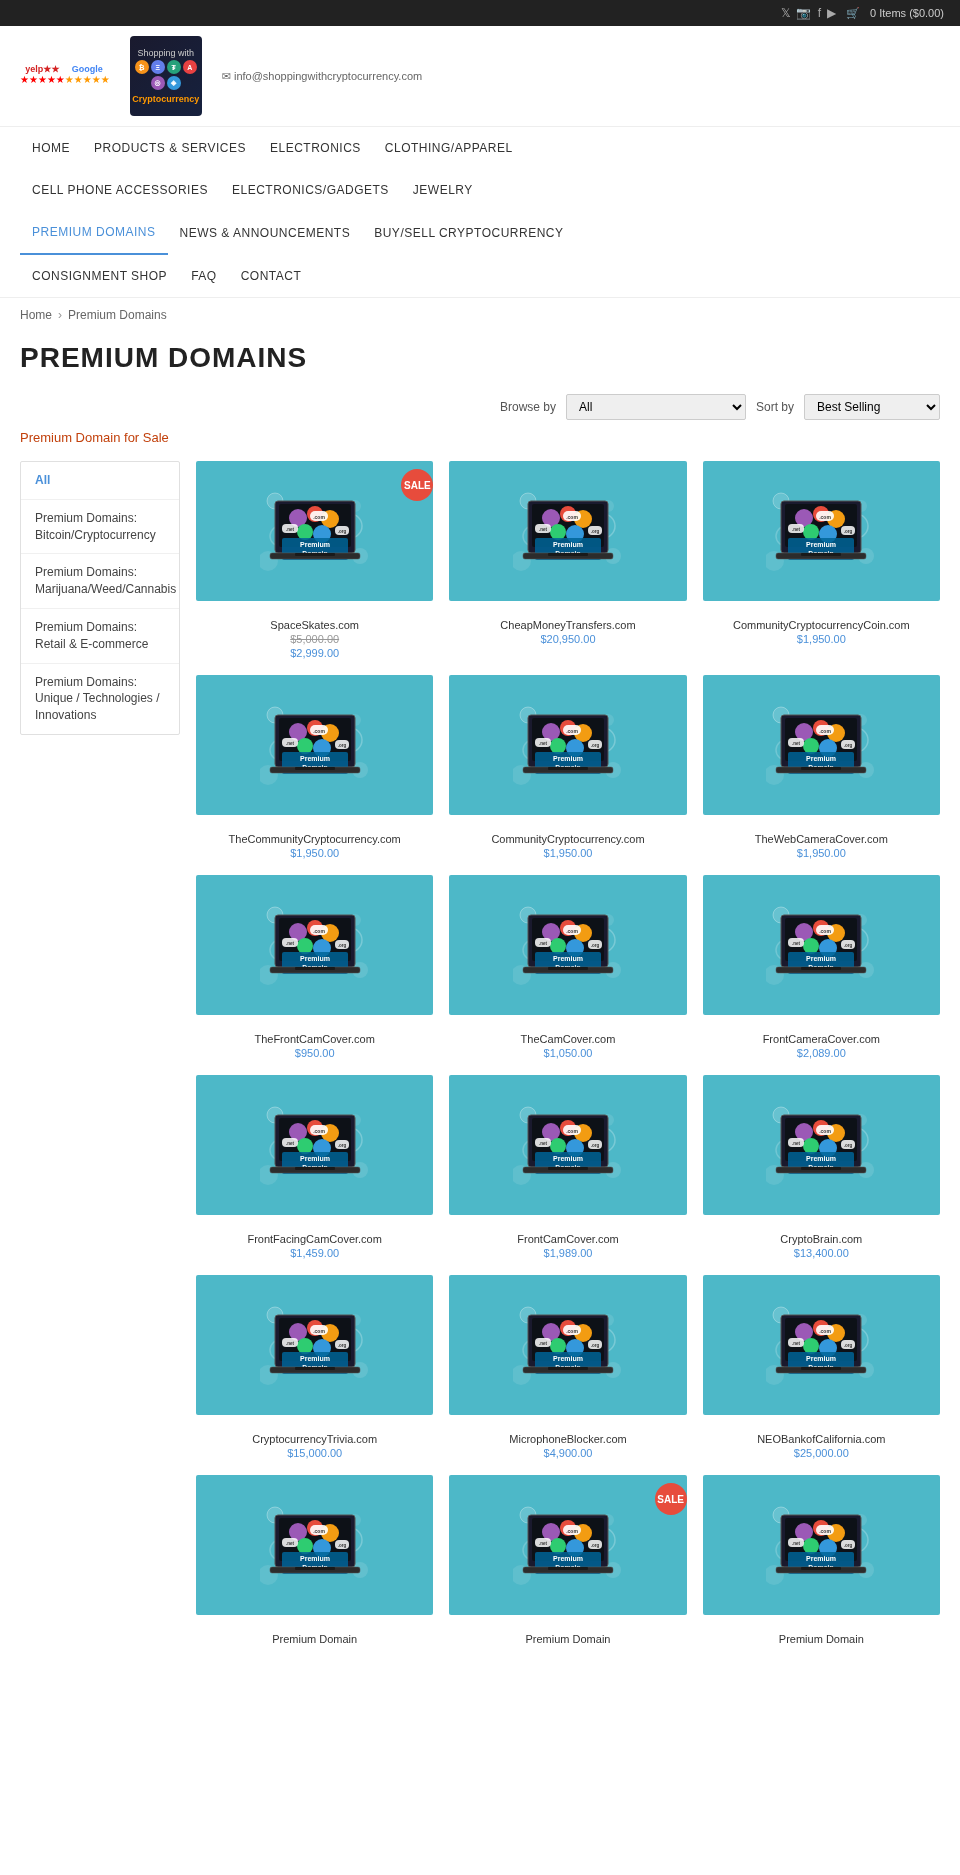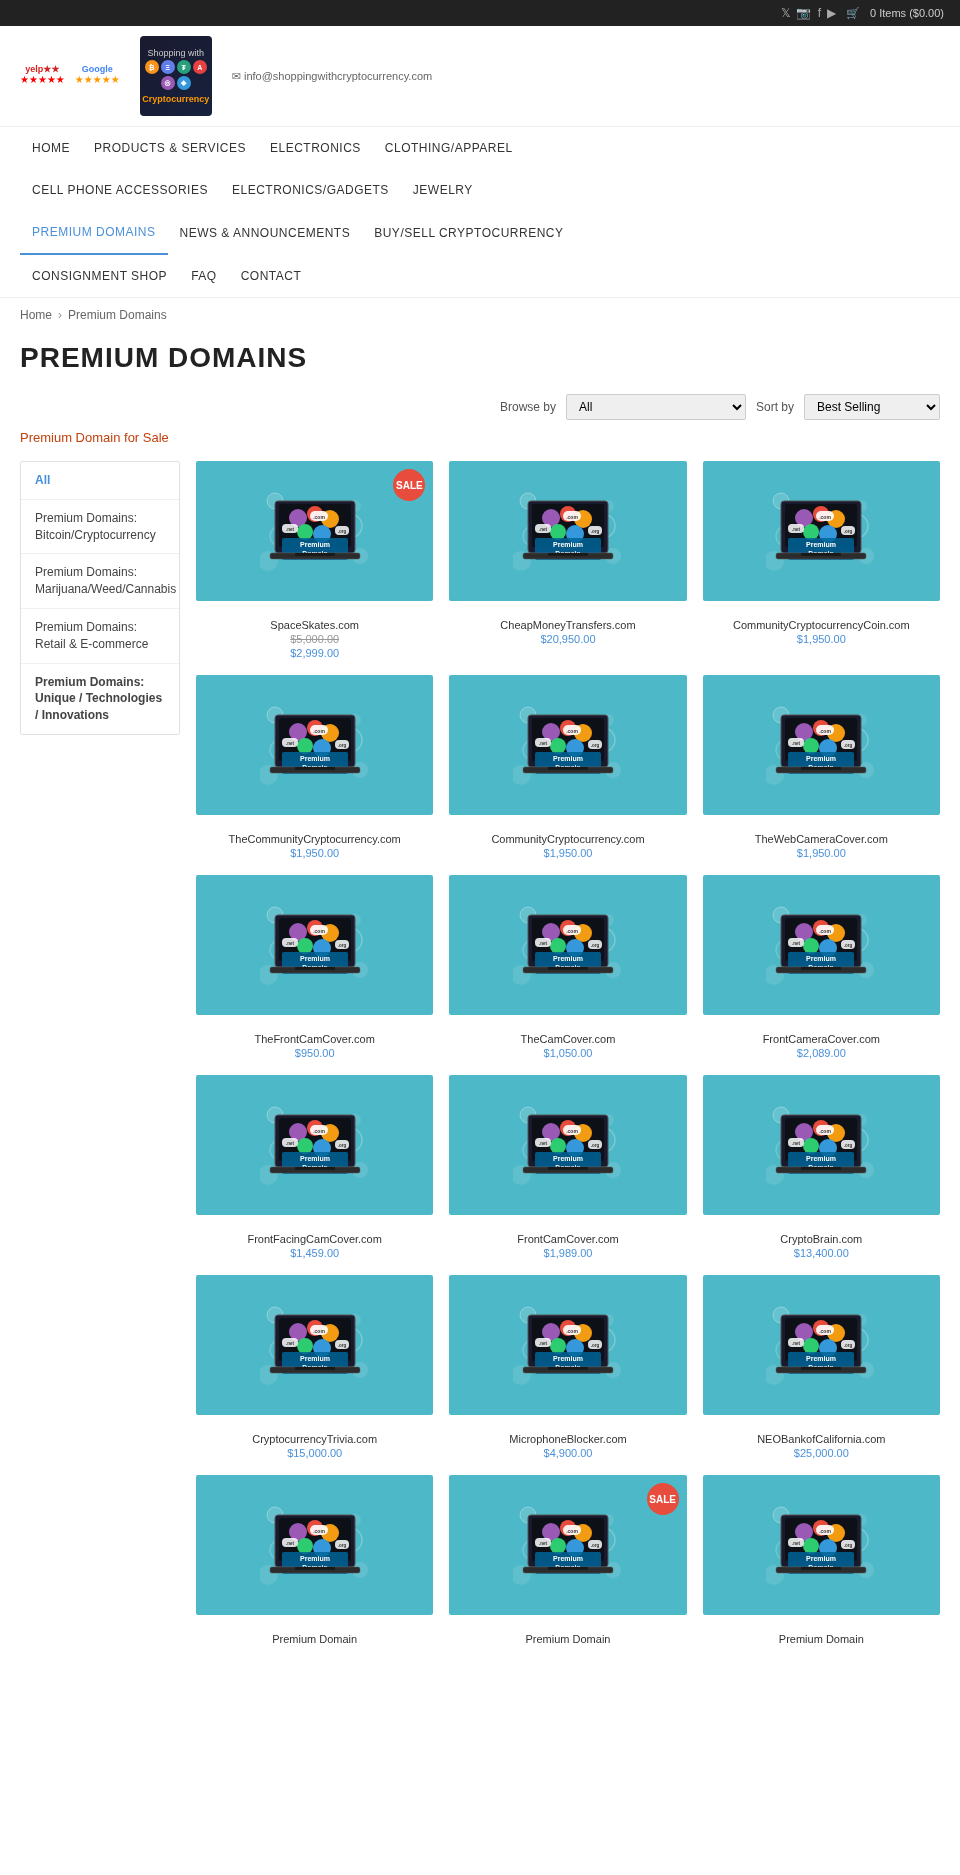--- a/index.html
+++ b/index.html
@@ -34,21 +34,21 @@
       background: linear-gradient(135deg, #1a1a2e, #16213e);
       border-radius: 4px;
       display: flex; flex-direction: column; align-items: center; justify-content: center;
       position: relative;
       overflow: hidden;
     }
     .logo-text-top { color: #ccc; font-size: 9px; }
     .logo-icons { display: flex; gap: 2px; flex-wrap: wrap; justify-content: center; padding: 2px; }
     .logo-coin { width: 14px; height: 14px; border-radius: 50%; display: inline-flex; align-items: center; justify-content: center; font-size: 7px; color: #fff; font-weight: bold; }
     .logo-bottom { color: #f90; font-size: 9px; font-weight: bold; margin-top: 2px; }
-    .rating-area { display: flex; gap: 10px; margin-bottom: 4px; text-align: center; }
+    .rating-area { display: flex; margin-bottom: 4px; text-align: center; }
     .rating-block { display: flex; flex-direction: column; align-items: center; font-size: 9px; }
     .stars { color: #f00; font-size: 10px; }
     .stars.google { color: #f90; }
 
     
     nav { background: #fff; border-bottom: 1px solid #eee; }
     .nav-row { display: flex; align-items: center; flex-wrap: wrap; padding: 0 20px; }
     .nav-item {
       padding: 14px 12px;
       font-size: 12px;
@@ -111,21 +111,21 @@
       font-size: 12px;
       align-self: flex-start;
     }
     .sidebar-item {
       padding: 10px 14px;
       cursor: pointer;
       border-bottom: 1px solid #f0f0f0;
       color: #444;
       line-height: 1.4;
     }
-    .sidebar-item:last-child { border-bottom: none; font-weight: bold; }
+    .sidebar-item:last-child { border-bottom: none; }
     .sidebar-item.active { color: #4a90d9; font-weight: bold; }
 
     
     .product-grid {
       flex: 1;
       display: grid;
       grid-template-columns: repeat(3, 1fr);
       gap: 16px;
     }
     .product-card {
@@ -170,21 +170,21 @@
     .product-price-old {
       font-size: 11px;
       color: #999;
       text-decoration: line-through;
       text-align: center;
       margin-top: 2px;
     }
     .sale-badge {
       position: absolute;
       top: 8px;
-      right: 8px;
+      right: 0;
       background: #e74c3c;
       color: #fff;
       font-size: 10px;
       font-weight: bold;
       padding: 3px 6px;
       border-radius: 50%;
       width: 32px;
       height: 32px;
       display: flex;
       align-items: center;

